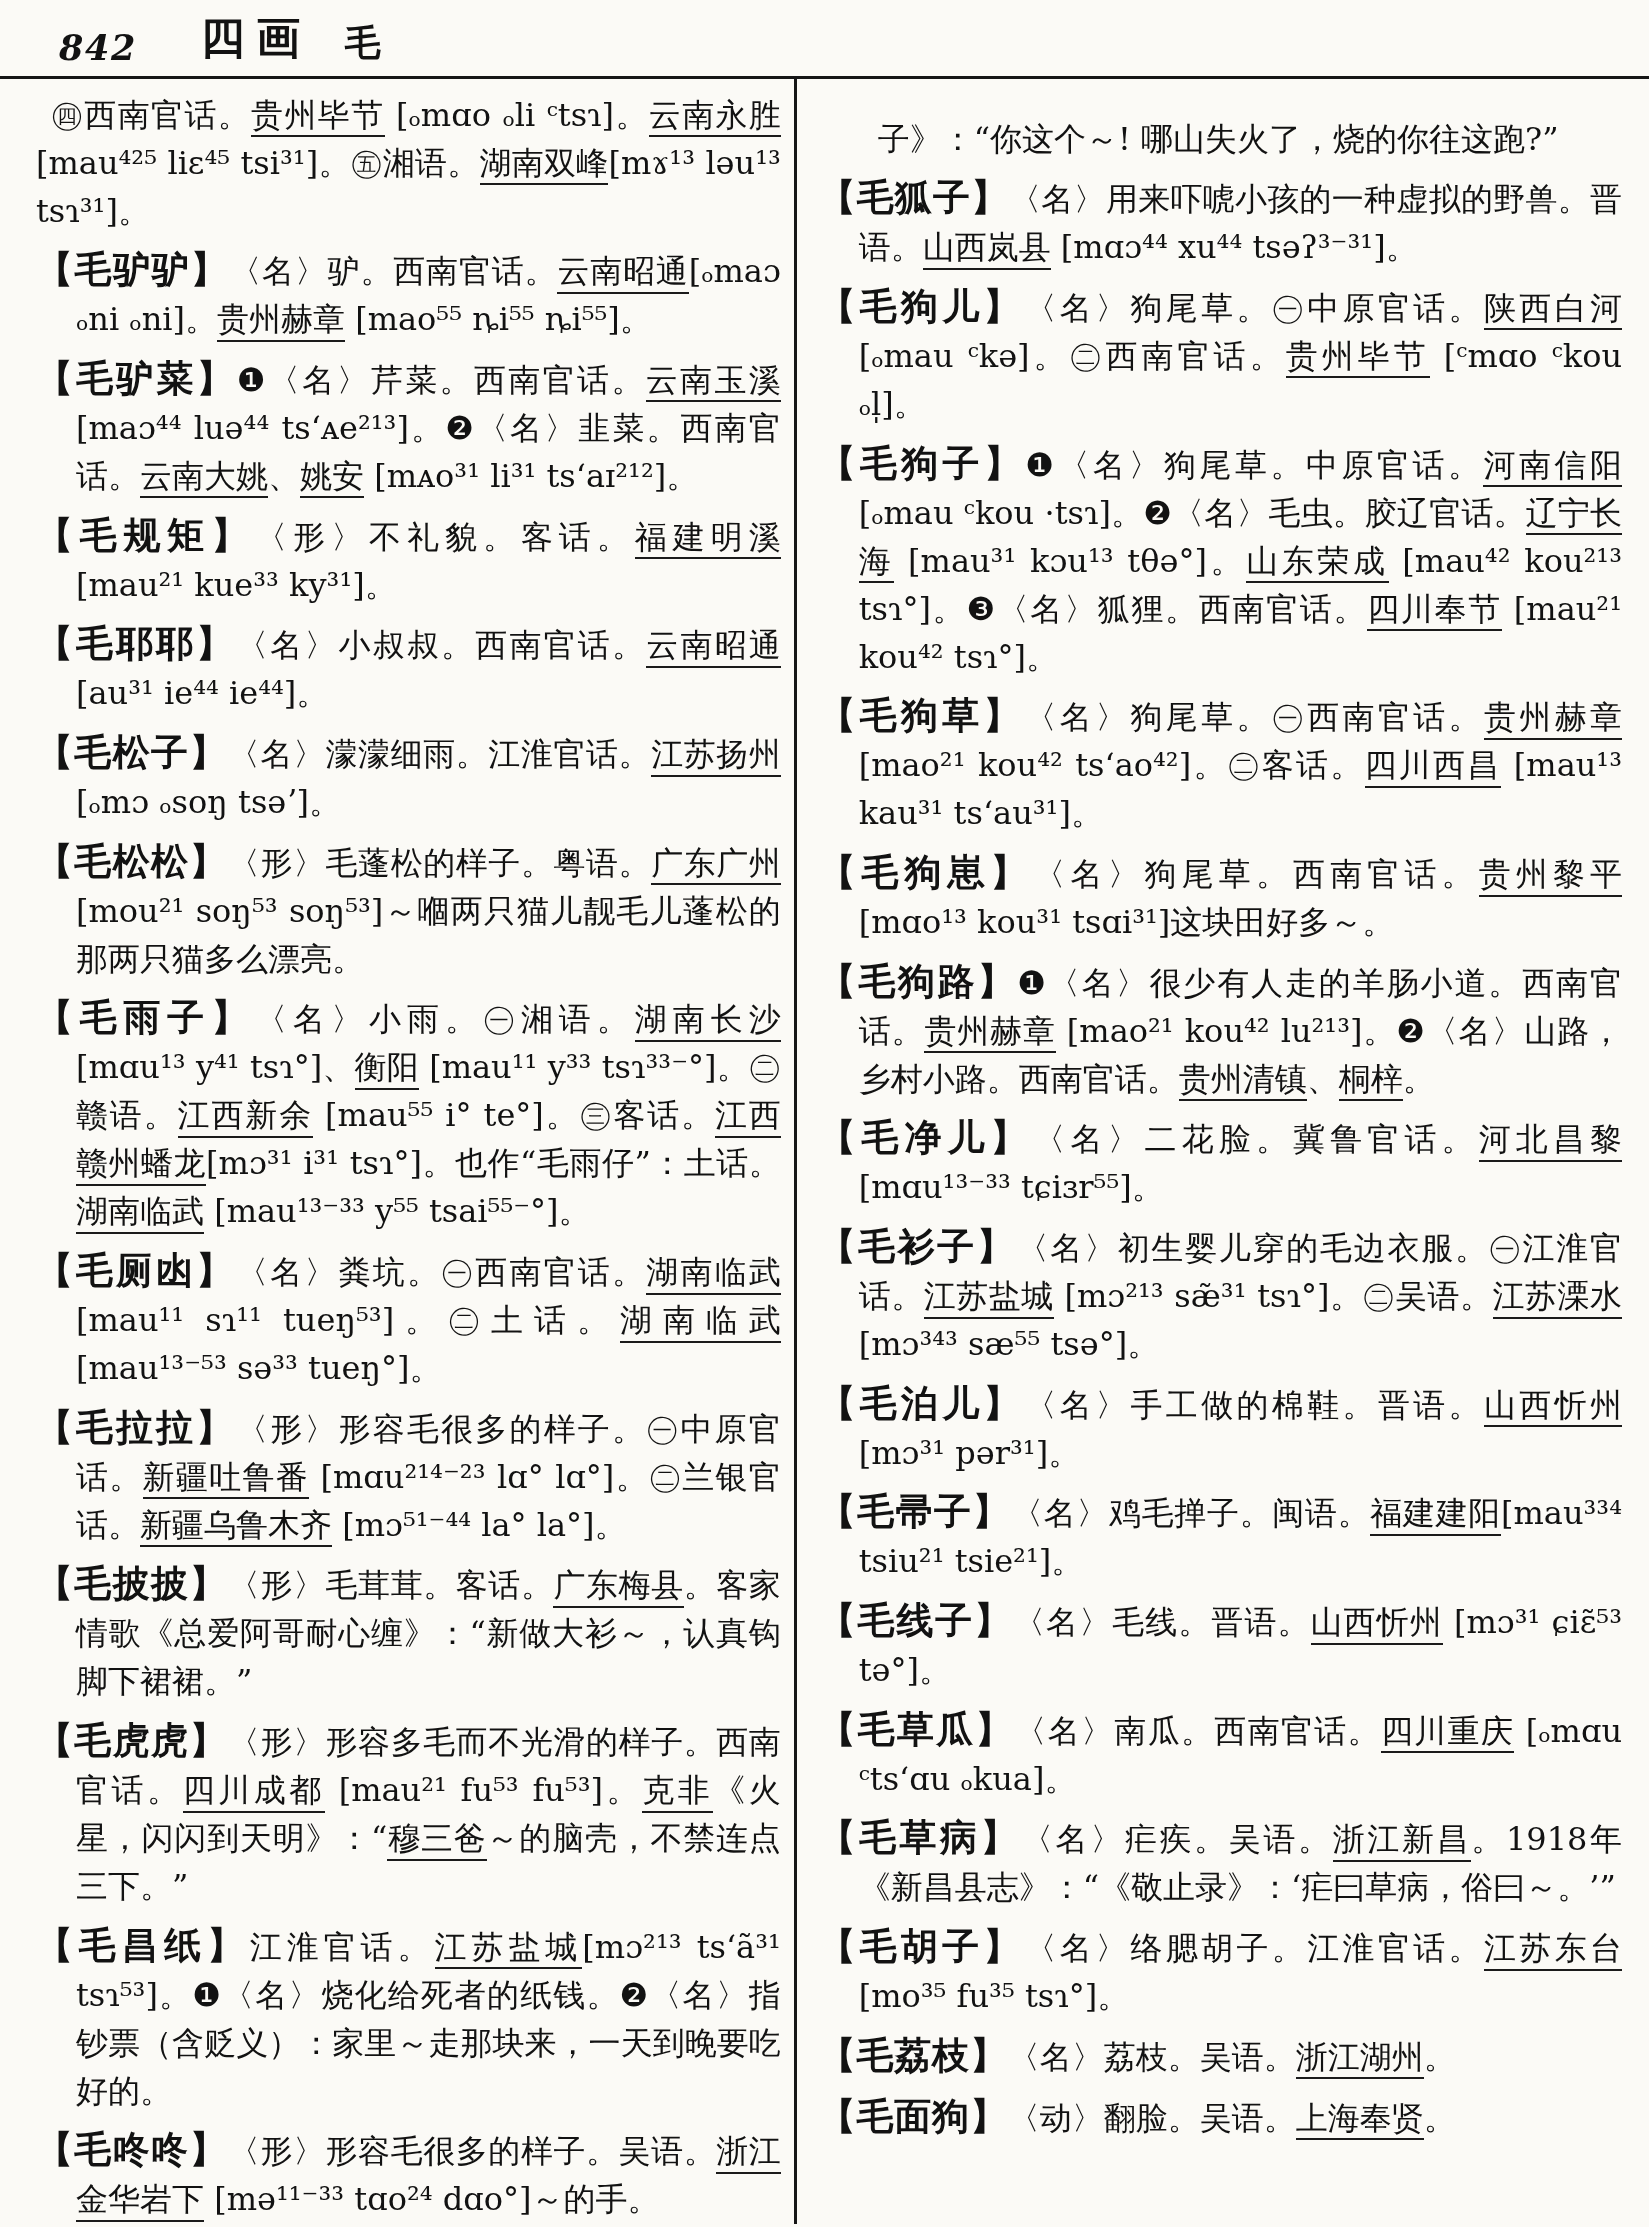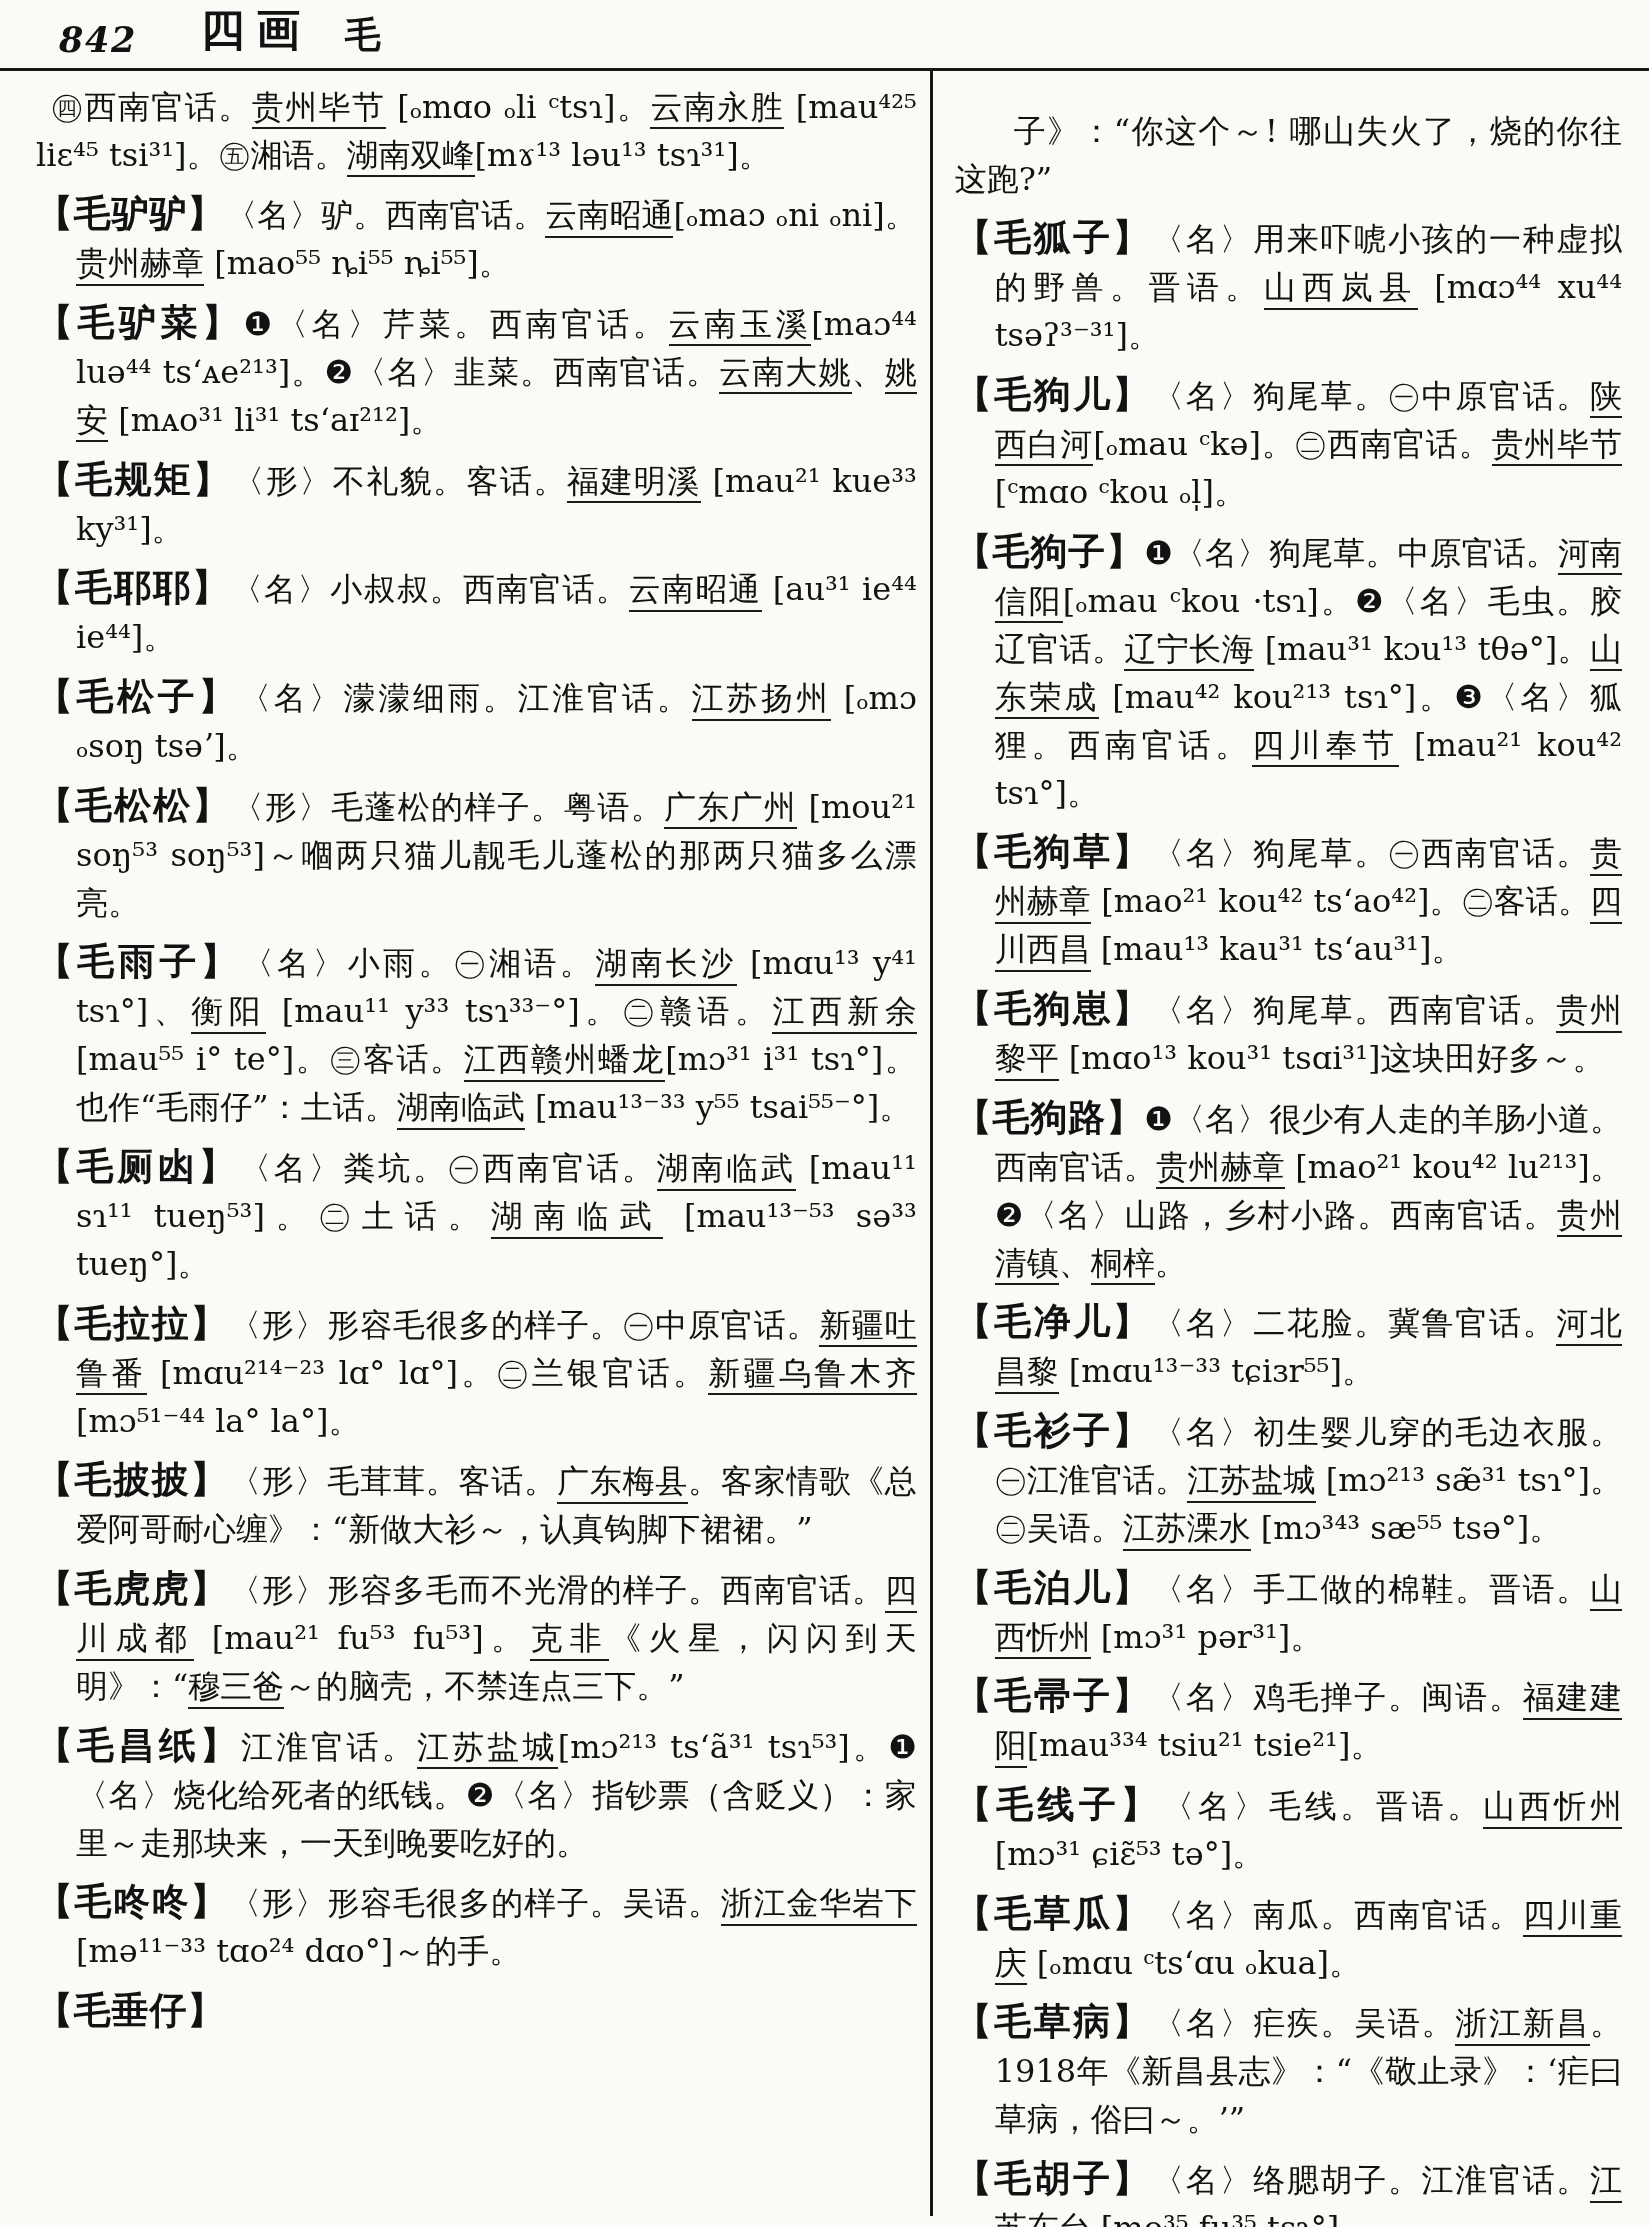--- a/index.html
+++ b/index.html
@@ -2,32 +2,32 @@
 <html style="font-size:13.2px"><head>
 <meta charset="utf-8">
 <style>
   html,body{margin:0;padding:0;background:#f6f5f1;}
   body{
     width:1650px;height:2227px;overflow:hidden;
     font-family:"DejaVu Serif","DejaVu Sans",serif;
     color:#121212;background:#fbfaf6;
   }
   .page-header{
-    height:68px;display:flex;align-items:flex-end;
+    height:76px;display:flex;align-items:flex-end;
     padding:0 0 8.2px 59px;box-sizing:border-box;
   }
   .page-num{font-size:35px;font-weight:bold;font-style:italic;letter-spacing:1.6px;}
   .hdr-section{font-size:44px;font-weight:bold;margin-left:64px;letter-spacing:11.5px;}
   .hdr-radical{font-size:36px;font-weight:bold;margin-left:33px;}
   .content{
     display:flex;border-top:3.3px solid #161616;
     height:2148px;box-sizing:border-box;
   }
   .col{box-sizing:border-box;padding-top:11.5px;}
-  .col-left{width:930px;padding-left:36px;padding-right:13.2px;}
+  .col-left{width:794px;padding-left:36px;padding-right:13.2px;}
   .divider{width:3.3px;background:#161616;height:100%;}
   .col-right{flex:1;padding-left:21.4px;padding-right:28px;}
   p.cont, p.entry{
     margin:0 0 10.7px 0;
     font-size:32px;line-height:48px;
     text-align:justify;overflow-wrap:break-word;
   }
   p.entry{padding-left:40px;text-indent:-40px;}
   p.cont-left{text-indent:15px;}
   p.cont-right{text-indent:59px;margin-top:24px;}

